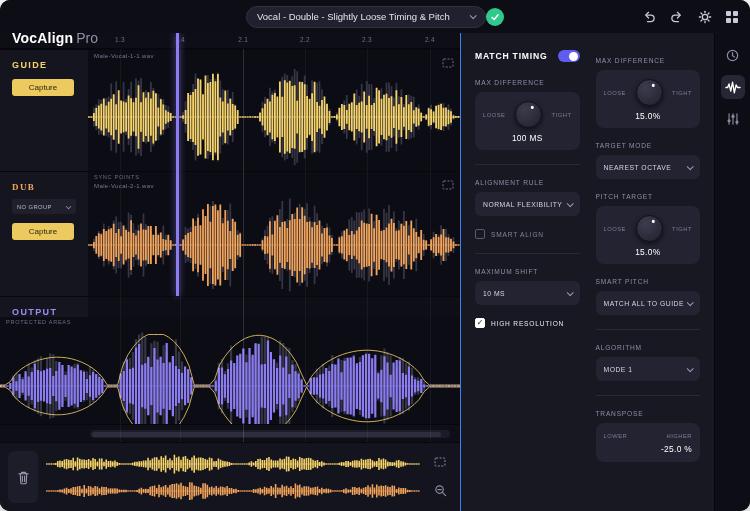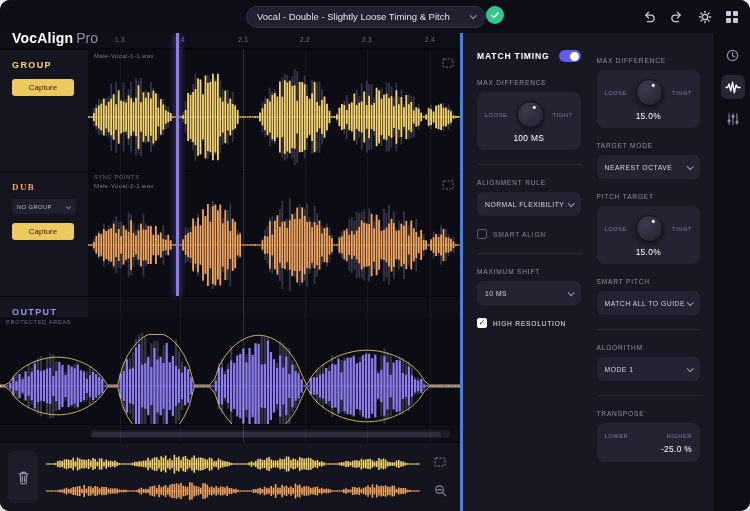--- a/index.html
+++ b/index.html
@@ -4,34 +4,34 @@
 <style>
   html,body{margin:0;padding:0;background:#ffffff;font-family:"Liberation Sans",sans-serif;}
   *{box-sizing:border-box;}
   .window{width:750px;height:511px;margin:0 auto;background:#12121c;border-radius:10px;overflow:hidden;position:relative;box-shadow:0 4px 18px rgba(0,0,0,.35);}
 
   
   .titlebar{height:33px;background:#0d0d16;display:flex;align-items:center;padding:0 12px;position:relative;z-index:6;}
   .logo{display:flex;align-items:baseline;margin-top:43px;}
   .logo-voc{font-weight:bold;color:#ffffff;font-size:14px;letter-spacing:.2px;}
   .logo-pro{color:#8f8fa6;font-size:14px;margin-left:3px;}
-  .preset-group{position:absolute;left:50%;transform:translateX(-50%);display:flex;}
+  .preset-group{position:absolute;left:50%;transform:translateX(-50%);display:flex;align-items:center;}
   .preset-select{width:240px;height:22px;background:#20202e;border:1px solid #30303f;border-radius:12px;display:flex;align-items:center;justify-content:space-between;padding:0 10px;font-size:9.5px;color:#e4e4ef;cursor:pointer;}
   .chev{width:5px;height:5px;border-right:1.4px solid #9a9ab2;border-bottom:1.4px solid #9a9ab2;transform:rotate(45deg) translateY(-1px);flex:none;}
   .check-circle{width:18px;height:18px;border-radius:50%;background:#2fc98c;display:flex;align-items:center;justify-content:center;cursor:pointer;}
   .tb-icons{margin-left:auto;display:flex;align-items:center;gap:14px;color:#c9c9d8;}
   .tb-icon{display:flex;align-items:center;justify-content:center;cursor:pointer;}
   .flip{transform:scaleX(-1);}
   .grid-icon{display:grid;grid-template-columns:5px 5px;grid-template-rows:5px 5px;gap:2px;}
   .grid-icon i{background:#c9c9d8;border-radius:1px;display:block;}
 
   
   .content{display:flex;height:478px;}
   .wave-panel{width:460px;flex:none;background:#0e0e17;position:relative;display:flex;flex-direction:column;}
-  .settings{width:254px;flex:none;background:#181823;border-left:3px solid #3b82f6;padding:10px 14px 0;display:flex;gap:16px;}
+  .settings{width:254px;flex:none;background:#181823;border-left:1px solid #3b82f6;padding:10px 14px 0;display:flex;gap:16px;}
   .side-strip{flex:1;background:#0d0d16;border-left:1px solid #05050a;display:flex;flex-direction:column;align-items:center;padding-top:10px;gap:8px;}
 
   
   .ruler{height:16px;position:relative;background:#0e0e17;flex:none;border-bottom:1px solid #07070d;}
   .ruler .tick{position:absolute;top:3px;transform:translateX(-50%);font-size:6.5px;color:#6e6e86;letter-spacing:.3px;}
   .gridlayer{position:absolute;left:88px;top:16px;width:372px;height:393px;pointer-events:none;z-index:2;}
   .gridline{position:absolute;top:0;bottom:0;width:1px;background:rgba(255,255,255,.05);}
   .gridline.major{background:rgba(255,255,255,.14);}
   .playhead{position:absolute;left:176px;top:0;width:3px;height:263px;background:#8b7cf2;box-shadow:0 0 7px rgba(139,124,242,.7);z-index:3;}
 
@@ -156,21 +156,21 @@
           <span class="tick" style="left: 119.992px;">1.3</span>
           <span class="tick" style="left: 179.884px;">1.4</span>
           <span class="tick" style="left: 243.124px;">2.1</span>
           <span class="tick" style="left: 304.876px;">2.2</span>
           <span class="tick" style="left: 367px;">2.3</span>
           <span class="tick" style="left: 429.868px;">2.4</span>
         </div>
 
       <div class="track" style="height:122px;">
         <div class="label-col">
-          <div class="track-name guide">GROUP</div>
+          <div class="track-name guide">GUIDE</div>
           <div class="capture-btn">Capture</div>
         </div>
         <div class="wave-area">
           <span class="file-label" style="top:3px;">Male-Vocal-1-1.wav</span>
           <span class="corner-icon"><svg viewBox="0 0 12 10" width="12" height="10">
                 <rect x="1" y="1" width="10" height="8" rx="1" fill="none" stroke="currentColor" stroke-width="1" stroke-dasharray="2 1.5"></rect>
               </svg></span>
           <svg class="wave" style="top:15px;height:104px;" preserveAspectRatio="none" viewBox="0 0 372 104">
               <path d="M0.0 51.1h1.79v1.8h-1.79ZM2.5 51.0h1.79v2.1h-1.79ZM5.0 42.6h1.79v18.9h-1.79ZM7.4 39.4h1.79v25.3h-1.79ZM9.9 34.2h1.79v35.5h-1.79ZM12.4 34.7h1.79v34.6h-1.79ZM14.9 34.9h1.79v34.3h-1.79ZM17.4 33.0h1.79v38.0h-1.79ZM19.8 31.4h1.79v41.2h-1.79ZM22.3 18.4h1.79v67.3h-1.79ZM24.8 30.3h1.79v43.4h-1.79ZM27.3 16.3h1.79v71.5h-1.79ZM29.8 30.8h1.79v42.4h-1.79ZM32.2 36.0h1.79v32.0h-1.79ZM34.7 17.2h1.79v69.6h-1.79ZM37.2 34.1h1.79v35.9h-1.79ZM39.7 24.0h1.79v56.1h-1.79ZM42.2 16.7h1.79v70.5h-1.79ZM44.6 33.2h1.79v37.6h-1.79ZM47.1 13.5h1.79v77.1h-1.79ZM49.6 15.7h1.79v72.7h-1.79ZM52.1 13.0h1.79v78.0h-1.79ZM54.6 36.2h1.79v31.7h-1.79ZM57.0 25.6h1.79v52.7h-1.79ZM59.5 37.7h1.79v28.5h-1.79ZM62.0 17.0h1.79v70.1h-1.79ZM64.5 23.1h1.79v57.9h-1.79ZM67.0 35.2h1.79v33.7h-1.79ZM69.4 29.1h1.79v45.8h-1.79ZM71.9 33.2h1.79v37.7h-1.79ZM74.4 34.3h1.79v35.4h-1.79ZM76.9 39.9h1.79v24.1h-1.79ZM79.4 41.3h1.79v21.5h-1.79ZM81.8 47.8h1.79v8.3h-1.79ZM84.3 51.5h1.79v1.0h-1.79ZM86.8 51.5h1.79v1.1h-1.79ZM89.3 51.0h1.79v1.9h-1.79ZM91.8 51.5h1.79v1.0h-1.79ZM94.2 47.0h1.79v9.9h-1.79ZM96.7 36.3h1.79v31.5h-1.79ZM99.2 31.8h1.79v40.5h-1.79ZM101.7 27.0h1.79v50.0h-1.79ZM104.2 19.1h1.79v65.8h-1.79ZM106.6 8.6h1.79v86.8h-1.79ZM109.1 29.0h1.79v46.0h-1.79ZM111.6 16.2h1.79v71.6h-1.79ZM114.1 32.2h1.79v39.6h-1.79ZM116.6 23.7h1.79v56.6h-1.79ZM119.0 10.1h1.79v83.8h-1.79ZM121.5 13.9h1.79v76.2h-1.79ZM124.0 11.7h1.79v80.6h-1.79ZM126.5 13.6h1.79v76.7h-1.79ZM129.0 7.6h1.79v88.8h-1.79ZM131.4 15.5h1.79v73.1h-1.79ZM133.9 24.3h1.79v55.5h-1.79ZM136.4 32.7h1.79v38.6h-1.79ZM138.9 24.7h1.79v54.7h-1.79ZM141.4 32.9h1.79v38.1h-1.79ZM143.8 27.0h1.79v50.0h-1.79ZM146.3 39.5h1.79v25.1h-1.79ZM148.8 46.9h1.79v10.1h-1.79ZM151.3 51.5h1.79v1.0h-1.79ZM153.8 51.1h1.79v1.8h-1.79ZM156.2 50.9h1.79v2.1h-1.79ZM158.7 51.4h1.79v1.2h-1.79ZM161.2 51.4h1.79v1.1h-1.79ZM163.7 51.5h1.79v1.0h-1.79ZM166.2 51.0h1.79v2.1h-1.79ZM168.6 51.5h1.79v1.0h-1.79ZM171.1 48.6h1.79v6.7h-1.79ZM173.6 36.8h1.79v30.4h-1.79ZM176.1 31.7h1.79v40.5h-1.79ZM178.6 35.3h1.79v33.4h-1.79ZM181.0 22.8h1.79v58.3h-1.79ZM183.5 26.6h1.79v50.8h-1.79ZM186.0 24.6h1.79v54.7h-1.79ZM188.5 34.2h1.79v35.6h-1.79ZM191.0 29.6h1.79v44.8h-1.79ZM193.4 11.7h1.79v80.5h-1.79ZM195.9 8.6h1.79v86.8h-1.79ZM198.4 9.9h1.79v84.1h-1.79ZM200.9 23.3h1.79v57.4h-1.79ZM203.4 11.2h1.79v81.7h-1.79ZM205.8 3.9h1.79v96.3h-1.79ZM208.3 6.2h1.79v91.5h-1.79ZM210.8 34.2h1.79v35.6h-1.79ZM213.3 19.0h1.79v65.9h-1.79ZM215.8 10.6h1.79v82.7h-1.79ZM218.2 19.6h1.79v64.8h-1.79ZM220.7 32.8h1.79v38.4h-1.79ZM223.2 15.2h1.79v73.5h-1.79ZM225.7 20.7h1.79v62.6h-1.79ZM228.2 17.7h1.79v68.6h-1.79ZM230.6 16.2h1.79v71.5h-1.79ZM233.1 24.6h1.79v54.7h-1.79ZM235.6 40.6h1.79v22.8h-1.79ZM238.1 38.8h1.79v26.3h-1.79ZM240.6 43.7h1.79v16.6h-1.79ZM243.0 51.2h1.79v1.7h-1.79ZM245.5 51.2h1.79v1.7h-1.79ZM248.0 47.5h1.79v9.1h-1.79ZM250.5 43.0h1.79v18.0h-1.79ZM253.0 41.9h1.79v20.2h-1.79ZM255.4 35.5h1.79v33.1h-1.79ZM257.9 29.9h1.79v44.2h-1.79ZM260.4 41.3h1.79v21.4h-1.79ZM262.9 38.2h1.79v27.6h-1.79ZM265.4 32.9h1.79v38.3h-1.79ZM267.8 24.5h1.79v55.0h-1.79ZM270.3 31.0h1.79v42.0h-1.79ZM272.8 18.8h1.79v66.4h-1.79ZM275.3 37.0h1.79v30.1h-1.79ZM277.8 16.1h1.79v71.7h-1.79ZM280.2 18.9h1.79v66.1h-1.79ZM282.7 19.2h1.79v65.6h-1.79ZM285.2 33.3h1.79v37.4h-1.79ZM287.7 31.4h1.79v41.2h-1.79ZM290.2 30.7h1.79v42.5h-1.79ZM292.6 23.3h1.79v57.5h-1.79ZM295.1 35.6h1.79v32.8h-1.79ZM297.6 17.4h1.79v69.3h-1.79ZM300.1 17.4h1.79v69.3h-1.79ZM302.6 21.0h1.79v61.9h-1.79ZM305.0 32.6h1.79v38.9h-1.79ZM307.5 17.8h1.79v68.5h-1.79ZM310.0 31.3h1.79v41.4h-1.79ZM312.5 24.3h1.79v55.3h-1.79ZM315.0 39.0h1.79v25.9h-1.79ZM317.4 35.7h1.79v32.6h-1.79ZM319.9 29.5h1.79v45.0h-1.79ZM322.4 30.7h1.79v42.5h-1.79ZM324.9 31.7h1.79v40.6h-1.79ZM327.4 43.0h1.79v18.0h-1.79ZM329.8 39.3h1.79v25.4h-1.79ZM332.3 46.8h1.79v10.3h-1.79ZM334.8 51.0h1.79v2.0h-1.79ZM337.3 49.0h1.79v6.1h-1.79ZM339.8 42.0h1.79v20.1h-1.79ZM342.2 39.7h1.79v24.6h-1.79ZM344.7 45.5h1.79v13.0h-1.79ZM347.2 45.1h1.79v13.7h-1.79ZM349.7 38.4h1.79v27.2h-1.79ZM352.2 39.0h1.79v25.9h-1.79ZM354.6 38.0h1.79v28.1h-1.79ZM357.1 43.1h1.79v17.8h-1.79ZM359.6 39.3h1.79v25.4h-1.79ZM362.1 43.6h1.79v16.9h-1.79ZM364.6 49.3h1.79v5.4h-1.79ZM367.0 51.5h1.79v1.0h-1.79ZM369.5 50.9h1.79v2.1h-1.79Z" fill="#3a3a4a" opacity="0.9"></path>
               <rect x="0" y="51.5" width="372" height="1" fill="#f6d46a" opacity="0.55"></rect>

